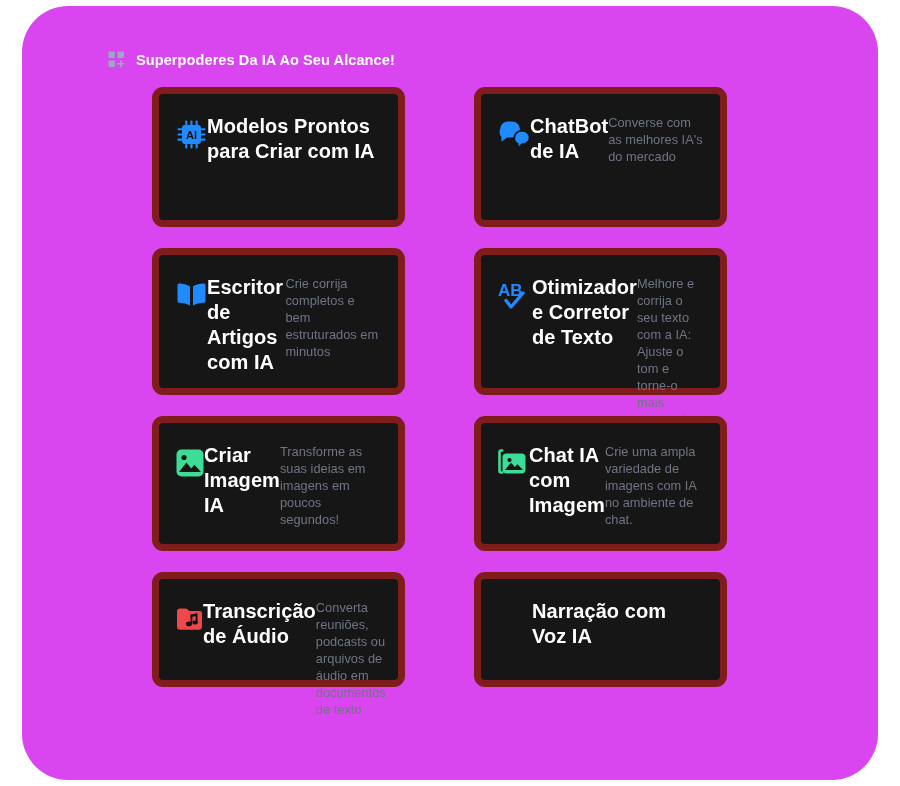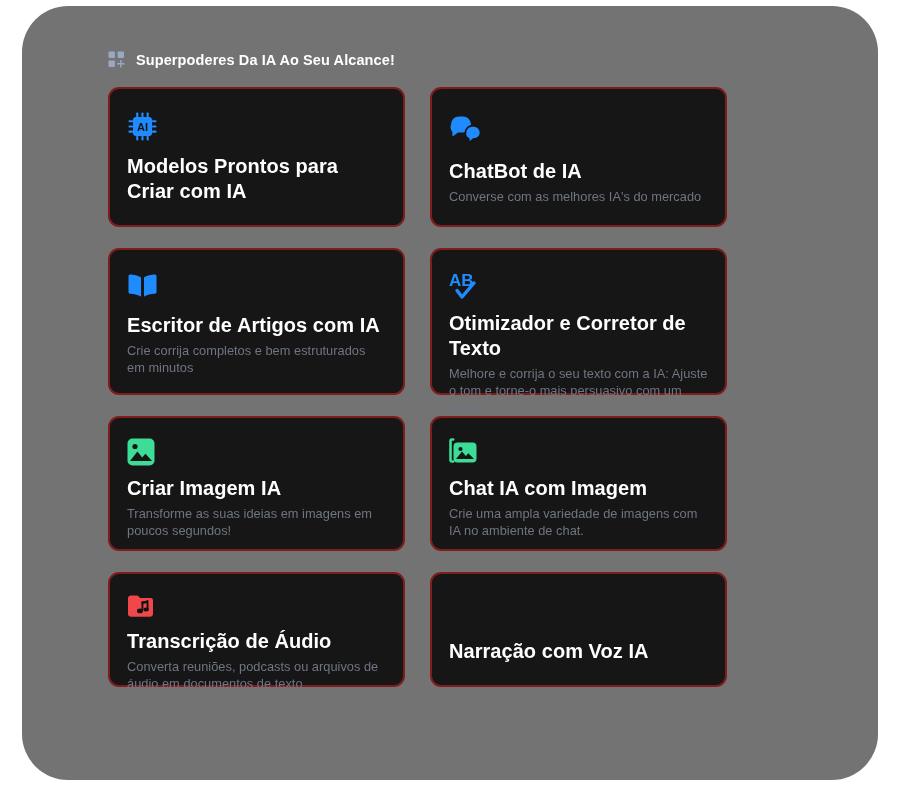--- a/index.html
+++ b/index.html
@@ -11,21 +11,21 @@
     font-family: "Liberation Sans", sans-serif;
     overflow: hidden;
   }
 
   #app-shell {
     position: absolute;
     left: 22px;
     top: 6px;
     width: 856px;
     height: 774px;
-    background: #737373;
+    background: #d946ef;
     border-radius: 46px;
     overflow: hidden;
   }
 
   #panel-header {
     display: flex;
     align-items: center;
     gap: 11px;
     padding: 45px 0 0 86px;
   }
@@ -49,25 +49,26 @@
     margin: 19px 0 0 86px;
     width: 642px;
     display: grid;
     grid-template-columns: 297px 297px;
     column-gap: 25px;
     row-gap: 21px;
   }
 
   .feature-card {
     background: #161616;
-    border: 2px solid #7f1d1d;
+    border: 7px solid #7f1d1d;
     border-radius: 11px;
     padding: 20px 17px 17px 17px;
     display: flex;
-    flex-direction: column;
+    flex-direction: row;
+    margin-left: 44px;
   }
 
   .card-icon-wrap {
     height: 40px;
     margin-bottom: 10px;
     display: flex;
     align-items: center;
   }
 
   .card-icon-wrap svg { display: block; }

